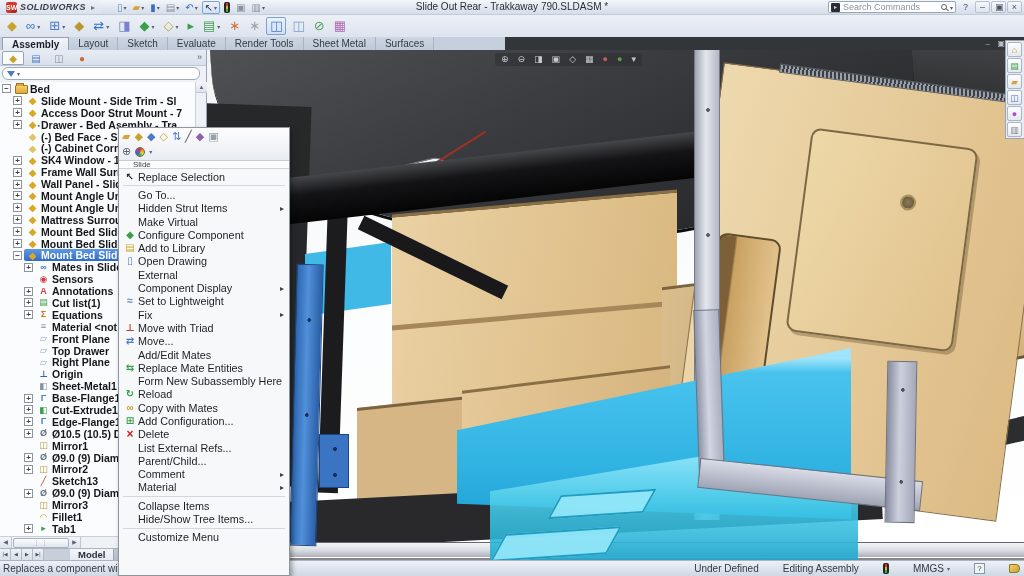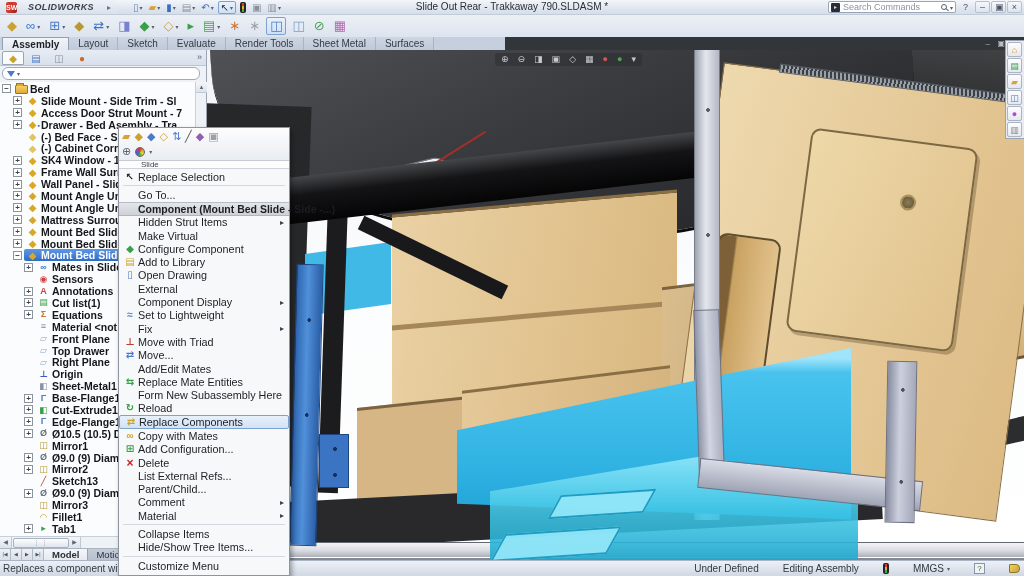--- a/index.html
+++ b/index.html
@@ -4,21 +4,21 @@
 <style>
   * { margin:0; padding:0; box-sizing:border-box; }
   html,body { width:1024px; height:576px; overflow:hidden; }
   body { font-family:"Liberation Sans","DejaVu Sans",sans-serif; font-size:11px; color:#1c1e22; }
   .app { position:relative; width:1024px; height:576px; background:#dfe5ee; overflow:hidden; }
 
   
   .titlebar { position:absolute; left:0; top:0; width:1024px; height:15px;
     background:linear-gradient(#f3f6fa,#dfe6f0 60%,#d5deea); border-bottom:1px solid #c2cbd8;
     display:flex; align-items:center; }
-  .swlogo { display:flex; align-items:center; gap:11px; padding:0 6px; height:100%;
+  .swlogo { display:flex; align-items:center; gap:3px; padding:0 6px; height:100%;
     background:linear-gradient(#eef2f8,#d9e1ec); }
   .swmark { width:11px; height:11px; background:linear-gradient(135deg,#d23a2e 55%,#8f1f16); border-radius:2px;
     color:#fff; font-size:7px; font-weight:bold; text-align:center; line-height:11px; }
   .swname { font-size:9px; font-weight:bold; font-style:italic; color:#3b3f46; letter-spacing:.4px; }
   .swarrow { color:#6b7486; font-size:8px; margin-left:2px; }
   .qa { display:flex; align-items:center; gap:2px; margin-left:14px; }
   .qai { display:flex; align-items:center; height:13px; padding:0 2px; border-radius:2px; }
   .qai .g { font-size:10px; line-height:13px; }
   .qai .ddarrow { display:none; font-size:6px; color:#5a6270; margin-left:1px; }
   .qai.dd .ddarrow { display:inline; }
@@ -135,21 +135,21 @@
   .vsbtn { width:11px; height:11px; font-size:6px; color:#5a6474; text-align:center; line-height:11px;
     background:linear-gradient(#f4f6f9,#dde3ec); border-bottom:1px solid #c0c8d4; }
   .hscroll { position:absolute; left:0; bottom:12px; width:207px; height:12px; background:#eef1f6;
     border-top:1px solid #c8d0da; display:flex; align-items:center; }
   .hsbtn { width:12px; height:11px; font-size:6px; color:#5a6474; text-align:center; line-height:11px;
     background:linear-gradient(#f4f6f9,#dde3ec); border-right:1px solid #c0c8d4; }
   .hthumb { width:56px; height:10px; margin-left:1px; background:linear-gradient(#fdfdfe,#dfe5ed);
     border:1px solid #a8b2c0; border-radius:2px; text-align:center; line-height:8px; font-size:7px; color:#8a94a2;
     letter-spacing:1px; }
   .modeltabs { position:absolute; left:0; bottom:0; width:207px; height:12px; background:#c8cfda;
-    display:flex; align-items:center; border-top:1px solid #aab4c2; overflow:hidden; }
+    display:flex; align-items:center; border-top:1px solid #aab4c2; overflow:hidden;gap:26px; }
   .navbtn { width:11px; height:11px; font-size:5px; color:#4a5160; text-align:center; line-height:11px;
     background:linear-gradient(#eef1f6,#d8dfe9); border-right:1px solid #b0bac6; flex:none; }
   .mtab { padding:0 8px; height:12px; line-height:12px; font-size:9.5px; color:#2a2f38; white-space:nowrap;
     background:linear-gradient(#c4ccd8,#b6bfcc); border-right:1px solid #9aa4b2; flex:none; }
   .mtab.active { background:linear-gradient(#f4f6f9,#e4e9f0); font-weight:bold; }
 
   
   .viewport { position:absolute; left:207px; top:50px; width:817px; height:510px; overflow:hidden;
     background:linear-gradient(180deg,#f2f3f5,#fbfcfd 45%,#ffffff); }
   .vp { position:absolute; }
@@ -248,21 +248,21 @@
   .ctxmenu { position:absolute; left:118px; top:127px; width:172px; height:449px; z-index:50;
     background:#f7f8f9; border:1px solid #8e959f; box-shadow:2px 3px 5px rgba(0,0,0,.35); }
   .ctx-toolbar { height:33px; background:linear-gradient(#fdfdfe,#e9edf2); border-bottom:1px solid #c6ccd4;
     padding:1px 3px; }
   .ctr { display:flex; gap:4px; align-items:center; height:15px; }
   .cti { font-size:11px; line-height:15px; }
   .ctwheel { width:10px; height:10px; border-radius:50%;
     background:conic-gradient(#d83c30,#e8a02c,#e8d83c,#48a848,#3868c8,#9048b8,#d83c30); border:1px solid #666; }
   .ctdd { font-size:6px; color:#5a6270; }
   .ctx-sliver { height:8px; background:#fdfdfd; border-bottom:1px solid #d0d4da; font-size:8px;
-    color:#3a3e46; padding-left:22px; line-height:8px; overflow:hidden; }
+    color:#3a3e46; padding-left:14px; line-height:8px; overflow:hidden; }
   .ctx-items { padding-top:1px; }
   .mrow { display:flex; align-items:center; height:13.3px; padding:0 2px 0 3px; position:relative; }
   .mi { width:16px; height:12px; flex:none; text-align:center; font-size:10px; line-height:12px; font-weight:bold; }
   .mi::before { display:inline; }
   .mi-cursor::before { content:"↖"; color:#202225; }
   .mi-configure::before { content:"◆"; color:#3aa048; }
   .mi-library::before { content:"▤"; color:#caa32e; }
   .mi-drawing::before { content:"▯"; color:#4a7ac8; }
   .mi-lightweight::before { content:"≈"; color:#4a7ac8; }
   .mi-triad::before { content:"⊥"; color:#c04030; }
@@ -966,25 +966,20 @@
           <span class="mi"></span>
 
         </div>
 
         <div class="mrow mt-item">
           <span class="mi"></span>
           <span class="mlabel">Go To...</span>
 
         </div>
 
-        <div class="mrow mt-header">
-          <span class="mi"></span>
-          <span class="mlabel">Component (Mount Bed Slide - Side -...)</span>
-
-        </div>
 
         <div class="mrow mt-item sub">
           <span class="mi"></span>
           <span class="mlabel">Hidden Strut Items</span>
           <span class="marrow">▸</span>
         </div>
 
         <div class="mrow mt-item">
           <span class="mi"></span>
           <span class="mlabel">Make Virtual</span>
@@ -1062,25 +1057,20 @@
           <span class="mlabel">Form New Subassembly Here</span>
 
         </div>
 
         <div class="mrow mt-item">
           <span class="mi mi-reload"></span>
           <span class="mlabel">Reload</span>
 
         </div>
 
-        <div class="mrow mt-item hl">
-          <span class="mi mi-replace"></span>
-          <span class="mlabel">Replace Components</span>
-
-        </div>
 
         <div class="mrow mt-item">
           <span class="mi mi-copymates"></span>
           <span class="mlabel">Copy with Mates</span>
 
         </div>
 
         <div class="mrow mt-item">
           <span class="mi mi-addconfig"></span>
           <span class="mlabel">Add Configuration...</span>

